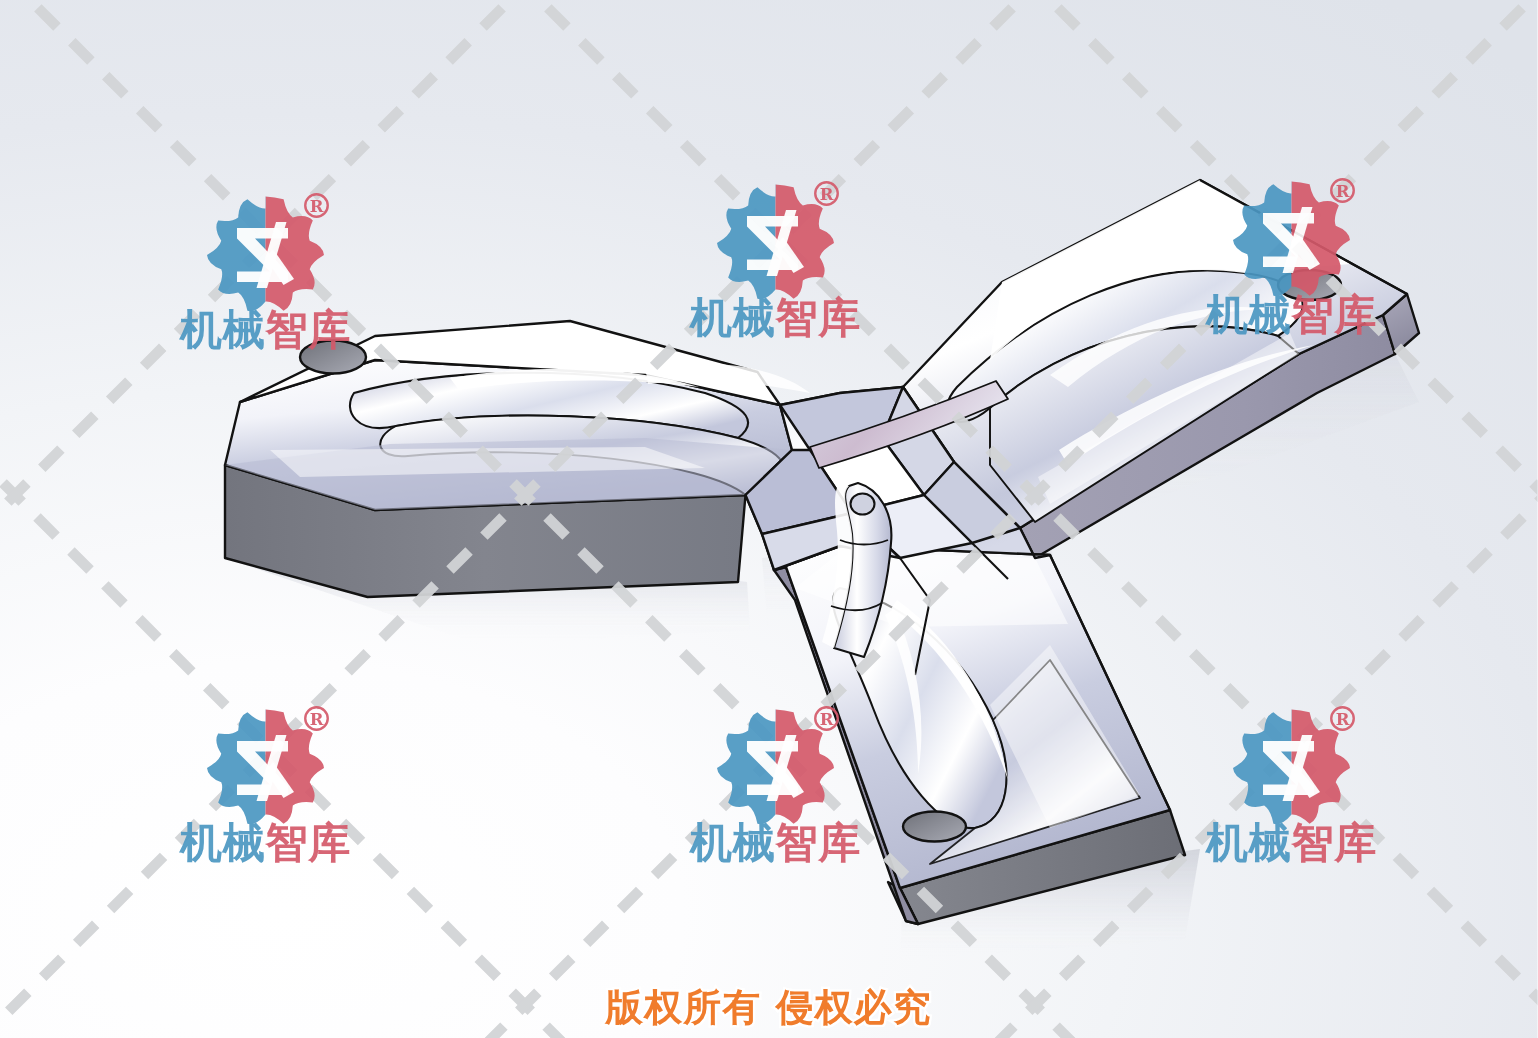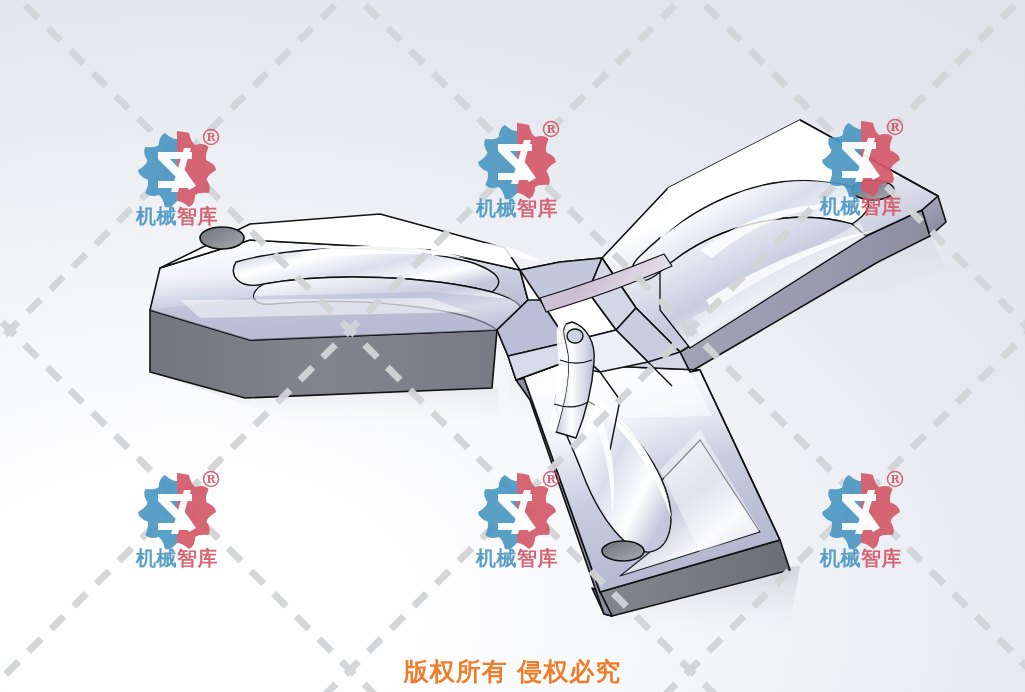--- a/index.html
+++ b/index.html
@@ -24,21 +24,21 @@
 
   
   .wm{
     position:absolute;width:120px;height:110px;
     pointer-events:none;user-select:none;
     opacity:.92;
   }
   .wm .logo{position:relative;width:90px;height:82px;margin:0 auto;}
   .wm .logo svg{display:block;}
   .wm .wmtext{
-    text-align:center;font-size:20px;font-weight:700;line-height:1;
+    text-align:center;font-size:28px;font-weight:700;line-height:1;
     letter-spacing:.5px;margin-top:-4px;white-space:nowrap;
   }
   .wm .wmtext .b{color:#4b97c2;}
   .wm .wmtext .r{color:#d4596a;}
 
   
   .copy{
     position:absolute;left:0;right:0;bottom:4px;text-align:center;
     pointer-events:none;user-select:none;
   }

